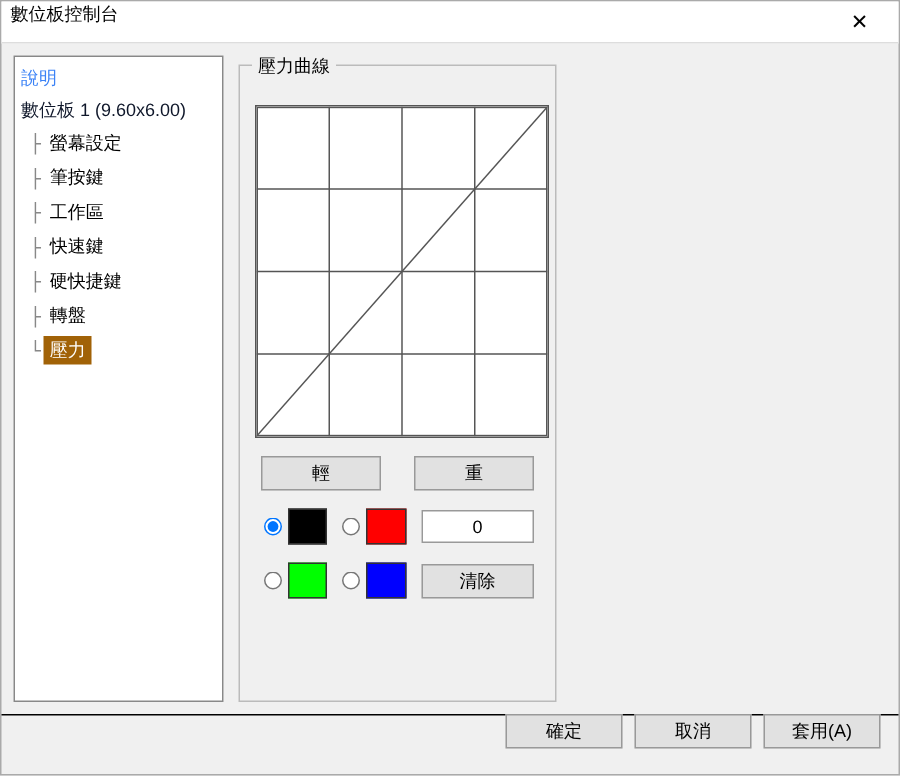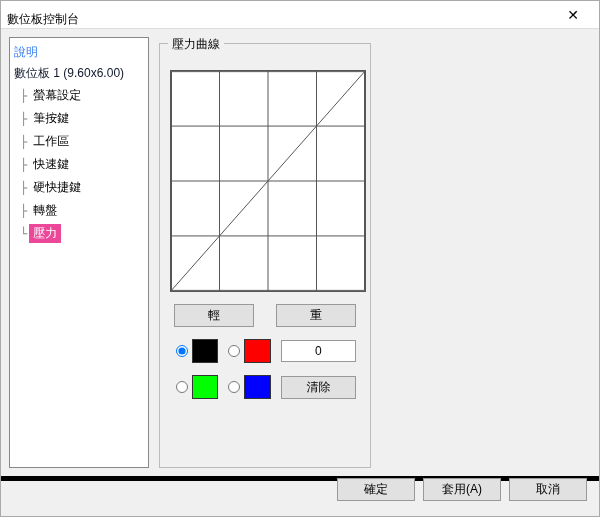--- a/index.html
+++ b/index.html
@@ -1,32 +1,32 @@
 <!DOCTYPE html>
 <html><head>
 <meta charset="utf-8">
 <style>
 * { box-sizing: border-box; margin: 0; padding: 0; }
 body { font-family: "Microsoft YaHei", "SimSun", sans-serif; font-size: 12px; background: #f0f0f0; }
 
 .window { width: 600px; height: 517px; background: #f0f0f0; border: 1px solid #aaa; position: relative; }
-.titlebar { height: 28px; background: #fff; border-bottom: 1px solid #ddd; display: flex; align-items: flex-end; padding: 0 6px; }
+.titlebar { height: 28px; background: #fff; border-bottom: 1px solid #ddd; display: flex; align-items: flex-start; padding: 0 6px; }
 .titlebar-title { flex: 1; font-size: 12px; color: #000; }
 .titlebar-close { width: 40px; height: 26px; display: flex; align-items: center; justify-content: center; font-size: 14px; color: #000; }
 
 .body { display: flex; height: 447px; }
 
 .tree { width: 140px; border: 1px solid #888; background: #fff; margin: 8px 4px 8px 8px; padding: 4px 2px; overflow: auto; }
 .tree-root { padding: 2px 2px; color: #3b82f6; cursor: default; }
 .tree-parent { padding: 2px 2px; color: #0f172a; cursor: default; }
 .tree-children { }
 .tree-item { padding: 2px 0 2px 8px; color: #000; display: flex; align-items: center; }
 .tree-item .branch { color: #888; margin-right: 2px; font-family: monospace; }
 .tree-item .label { padding: 1px 4px; }
-.tree-item.selected .label { background: #ec4899; color: #fff; }
+.tree-item.selected .label { background: #a16207; color: #fff; }
 
 .right { flex: 1; display: flex; gap: 8px; padding: 14px 12px 8px 6px; }
 
 .group { border: 1px solid #bbb; position: relative; padding: 14px 10px 10px 10px; }
 .group-title { position: absolute; top: -8px; left: 8px; background: #f0f0f0; padding: 0 4px; font-size: 12px; }
 
 .curve-group { width: 212px; }
 .curve-canvas { width: 196px; height: 222px; border: 1px solid #555; margin: 12px auto 8px auto; display: block; background: #fff; }
 
 .btn-row { display: flex; justify-content: space-between; gap: 10px; margin: 12px 4px 0 4px; }
@@ -34,21 +34,21 @@
 
 .color-row { display: flex; align-items: center; gap: 4px; margin: 12px 0 0 6px; }
 .radio { width: 12px; height: 12px; }
 .swatch { width: 28px; height: 24px; border: 1px solid #333; margin-right: 6px; }
 
 .value-box { width: 80px; height: 22px; border: 1px solid #999; background: #fff; display: flex; align-items: center; justify-content: center; margin-left: auto; margin-right: 4px; }
 
 .test-group { flex: 1; }
 .test-area { width: 160px; height: 390px; border: 1px solid #555; background: #fff; margin: 6px auto 0 auto; position: relative; overflow: hidden; }
 
-.footer { height: 22px; border-top: 5px solid #000000; display: flex; align-items: center; justify-content: flex-end; gap: 8px; padding: 0 12px; text-align: right; }
+.footer { height: 22px; border-top: 1px solid #000000; display: flex; align-items: center; justify-content: flex-end; gap: 8px; padding: 0 12px; text-align: right; }
 .footer .btn { width: 78px; }
 
 svg { display: block; }
 </style>
 </head>
 <body>
 
 <div class="window">
 
   <div class="titlebar">
@@ -132,17 +132,17 @@
           <div class="btn" style="margin-left:auto;margin-right:4px">清除</div>
         </div>
       </div>
 
 
     </div>
   </div>
 
   <div class="footer">
     <div class="btn">確定</div>
+    <div class="btn">取消</div>
     <div class="btn">套用(A)</div>
-    <div class="btn">取消</div>
   </div>
 
 </div>
 
 </body></html>

